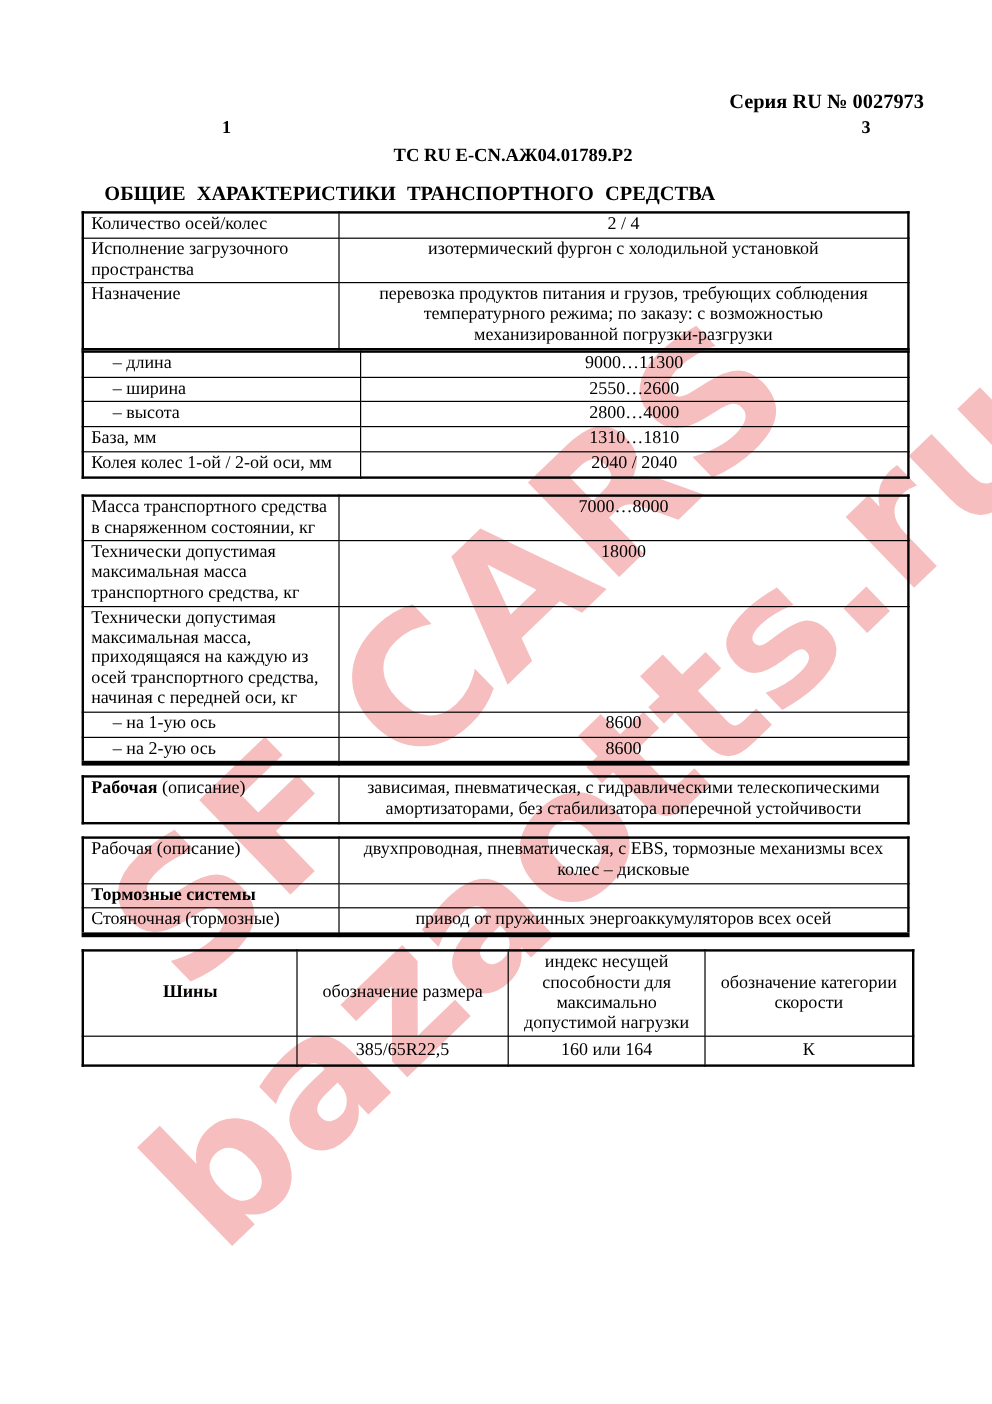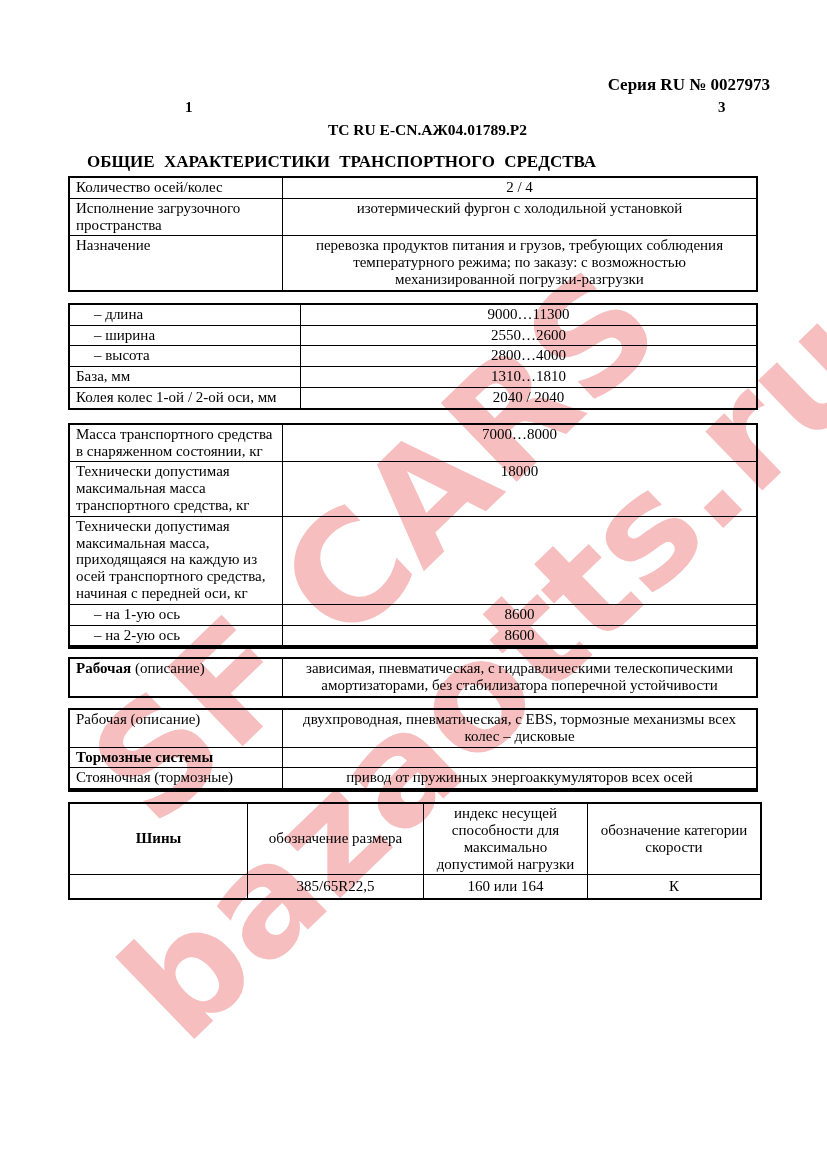--- a/index.html
+++ b/index.html
@@ -22,21 +22,21 @@
   
   .content{position:absolute;left:68px;top:176px;width:690px;}
   table.t{border-collapse:collapse;width:690px;table-layout:fixed;}
   table.t td{border:1.6px solid #000;padding:1px 6px 2px;vertical-align:top;}
   table.t{border:2px solid #000;}
   td.lbl{width:200px;}
   td.val{text-align:center;}
   td.val-left{text-align:center;}
   .sub{padding-left:24px !important;}
   .val-narrow{max-width:430px;margin:0 auto;}
-  .mb1{margin-bottom:11px;border-radius:20px;}
+  .mb1{border-radius:20px;}
   .mb2{margin-bottom:13px;}
   .mb3{margin-bottom:8px;}
   .mb4{margin-bottom:10px;}
   table.thick-bottom{border-bottom:4px solid #000;}
   .b{font-weight:bold;}
 
   
   table.tires td{vertical-align:middle;text-align:center;}
   td.tw1{width:165px;} td.tw2{width:163px;} td.tw3{width:151px;} td.tw4{width:160px;}
   .tires .hdr{height:70px;}

